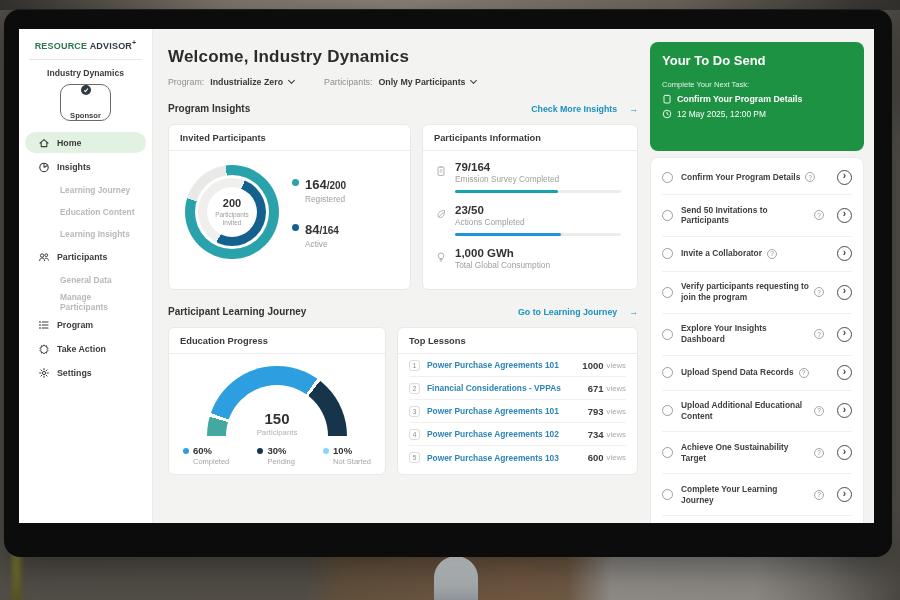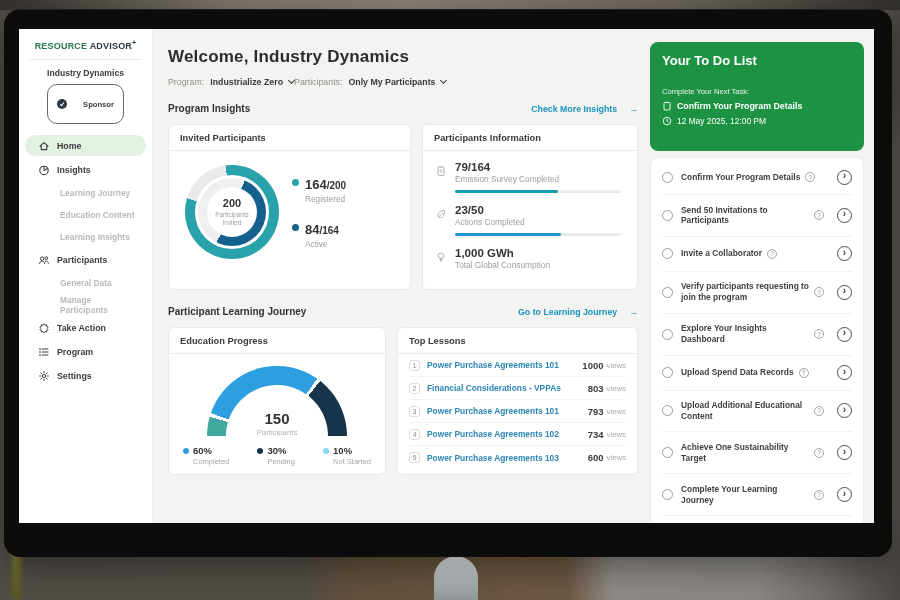--- a/index.html
+++ b/index.html
@@ -20,35 +20,35 @@
     border-radius:16px; border-top:1px solid rgba(255,255,255,.08); box-shadow:0 10px 34px rgba(0,0,0,.4); }
   .screen { position:absolute; left:15px; top:19px; width:855px; height:494px; background:#f3f3f1; overflow:hidden; }
 
   
   .sidebar { position:absolute; left:0; top:0; bottom:0; width:134px; background:#fff; border-right:1px solid #ececea; padding-top:10px; }
   .logo { text-align:center; font-size:9px; font-weight:bold; letter-spacing:.2px; }
   .logo .g { color:#27794a; } .logo .d { color:#2e3a44; } .logo .sup { font-size:7px; vertical-align:super; color:#2e3a44; }
   .logo-divider { height:1px; background:#e8e8e6; margin:8px 10px 8px; }
   .org { text-align:center; font-size:8.6px; font-weight:bold; color:#3b3b3b; }
   .sponsor-row { display:flex; justify-content:center; margin-top:6px; }
-  .sponsor-pill { display:inline-flex; align-items:center; gap:16px; border:1px solid #6b6b66; border-radius:10px; padding:14px 9px;
-    font-size:7.6px; font-weight:bold; color:#3b3b3b; cursor:pointer; background:#fff; }
+  .sponsor-pill { display:inline-flex; align-items:center; gap:16px; border:1px solid #6b6b66; border-radius:10px; padding:0 9px;
+    font-size:7.6px; font-weight:bold; color:#3b3b3b; cursor:pointer; background:#fff;flex-direction:column; }
   .sponsor-pill svg { width:10px; height:10px; }
   nav { margin-top:11px; }
   .mi { display:flex; align-items:center; gap:7px; height:21px; padding:0 8px 0 13px; margin:3px 6px; border-radius:11px;
     font-size:8.8px; font-weight:bold; color:#3c3c3c; cursor:pointer; }
   .mi.active { background:#e1f2e3; }
   .mi .ic { width:12px; height:12px; flex:0 0 12px; color:#3c3c3c; }
   .mi .ic svg { width:12px; height:12px; display:block; }
   .mi.sub { padding-left:35px; color:#b9b9b5; font-size:8.4px; height:19px; }
 
   
   .main { position:absolute; left:134px; top:0; width:497px; bottom:7px; padding:12px 0 0 15px; }
   .title { margin-top:6px; font-size:17px; font-weight:bold; color:#2c2c2c; letter-spacing:.2px; }
-  .filters { display:flex; margin-top:10px; align-items:center; }
+  .filters { display:flex; gap:30px; margin-top:10px; align-items:center; }
   .filter { display:flex; align-items:center; gap:6px; font-size:8.8px; cursor:pointer; }
   .flabel { color:#8f8f8c; }
   .fvalue { font-weight:bold; color:#3a3a3a; }
   .chev-down { width:5px; height:5px; border-right:1.4px solid #3a3a3a; border-bottom:1.4px solid #3a3a3a; transform:rotate(45deg); margin-top:-3px; }
   .section-head { display:flex; justify-content:space-between; align-items:center; margin-top:16px; padding-right:12px; }
   .section-head.second { margin-top:16px; }
   .section-title { font-size:10px; font-weight:bold; color:#333; }
   .section-link { font-size:8.8px; font-weight:bold; color:#1a92bf; display:flex; gap:12px; align-items:center; cursor:pointer; }
   .cards { display:flex; gap:11px; margin-top:10px; padding-right:12px; }
   .card { background:#fff; border:1px solid #e9e9e6; border-radius:6px; }
@@ -108,21 +108,21 @@
   .rank { width:11px; height:11px; border:1px solid #dcdcd8; border-radius:3px; font-size:6.5px; color:#8a8a86;
     display:flex; align-items:center; justify-content:center; margin-right:7px; flex:0 0 11px; }
   .lesson-title { flex:1; font-size:8.4px; font-weight:bold; color:#2c85b5; cursor:pointer; }
   .views-num { font-size:9.5px; font-weight:bold; color:#3a3a3a; }
   .views-word { font-size:7.8px; color:#aaaaa6; margin-left:3px; }
 
   
   .rightpanel { position:absolute; left:631px; top:13px; width:214px; }
   .green-card { position:relative; background:#1e9243; border-radius:8px; color:#fff; padding:11px 12px; height:109px; }
   .gc-title { font-size:13px; font-weight:bold; }
-  .gc-sub { font-size:7.6px; margin-top:19px; color:rgba(255,255,255,.88); }
+  .gc-sub { font-size:7.6px; margin-top:12px; color:rgba(255,255,255,.88); }
   .gc-row { display:flex; align-items:center; gap:5px; margin-top:5px; }
   .gc-row svg { width:10px; height:10px; flex:0 0 10px; }
   .gc-next { font-size:8.8px; font-weight:bold; }
   .gc-due { font-size:8.4px; }
   .gc-ring { position:absolute; right:12px; top:16px; width:64px; height:64px; border-radius:50%; border:9px solid #0b6127;
     display:flex; align-items:center; justify-content:center; font-size:13px; font-weight:bold; }
 
   .tasks-card { background:#fff; border:1px solid #ececea; border-radius:8px; margin-top:6px; padding:2px 11px; }
   .task { display:flex; align-items:center; padding:9.5px 0; border-bottom:1px solid #f0f0ee; }
   .task:last-of-type { border-bottom:none; }
@@ -203,33 +203,33 @@
       </div>
       <div class="mi sub">
             <span class="lbl">General Data</span>
           </div>
       <div class="mi sub">
             <span class="lbl">Manage Participants</span>
           </div>
       <div class="mi">
         <span class="ic">
               <svg viewBox="0 0 12 12">
-                <path d="M6 1.8 L7 3.3 L8.7 2.7 L8.5 4.5 L10.2 5 L9.1 6.4 L10.2 7.8 L8.5 8.3 L8.7 10.1 L7 9.5 L6 11 L5 9.5 L3.3 10.1 L3.5 8.3 L1.8 7.8 L2.9 6.4 L1.8 5 L3.5 4.5 L3.3 2.7 L5 3.3 Z" fill="none" stroke="currentColor" stroke-width="0.9" stroke-linejoin="round"></path>
-              </svg>
-            </span>
-        <span class="lbl">Take Action</span>
-      </div>
-      <div class="mi">
-        <span class="ic">
-              <svg viewBox="0 0 12 12">
                 <path d="M4.2 3 H10 M4.2 6 H10 M4.2 9 H10" stroke="currentColor" stroke-width="1.1" stroke-linecap="round"></path>
                 <path d="M1.8 3 H2.2 M1.8 6 H2.2 M1.8 9 H2.2" stroke="currentColor" stroke-width="1.4" stroke-linecap="round"></path>
               </svg>
             </span>
         <span class="lbl">Program</span>
+      </div>
+      <div class="mi">
+        <span class="ic">
+              <svg viewBox="0 0 12 12">
+                <path d="M6 1.8 L7 3.3 L8.7 2.7 L8.5 4.5 L10.2 5 L9.1 6.4 L10.2 7.8 L8.5 8.3 L8.7 10.1 L7 9.5 L6 11 L5 9.5 L3.3 10.1 L3.5 8.3 L1.8 7.8 L2.9 6.4 L1.8 5 L3.5 4.5 L3.3 2.7 L5 3.3 Z" fill="none" stroke="currentColor" stroke-width="0.9" stroke-linejoin="round"></path>
+              </svg>
+            </span>
+        <span class="lbl">Take Action</span>
       </div>
       <div class="mi">
         <span class="ic">
               <svg viewBox="0 0 12 12">
                 <circle cx="6" cy="6" r="1.6" fill="none" stroke="currentColor" stroke-width="1"></circle>
                 <path d="M6 1.6 V2.9 M6 9.1 V10.4 M1.6 6 H2.9 M9.1 6 H10.4 M2.9 2.9 L3.8 3.8 M8.2 8.2 L9.1 9.1 M9.1 2.9 L8.2 3.8 M3.8 8.2 L2.9 9.1" stroke="currentColor" stroke-width="1" stroke-linecap="round"></path>
               </svg>
             </span>
         <span class="lbl">Settings</span>
       </div>
@@ -394,21 +394,21 @@
         <div class="card-h">Top Lessons</div>
         <div class="lesson">
           <span class="rank">1</span>
           <span class="lesson-title">Power Purchase Agreements 101</span>
           <span class="views-num">1000</span>
           <span class="views-word">views</span>
         </div>
         <div class="lesson">
           <span class="rank">2</span>
           <span class="lesson-title">Financial Considerations - VPPAs</span>
-          <span class="views-num">803</span>
+          <span class="views-num">671</span>
           <span class="views-word">views</span>
         </div>
         <div class="lesson">
           <span class="rank">3</span>
           <span class="lesson-title">Power Purchase Agreements 101</span>
           <span class="views-num">793</span>
           <span class="views-word">views</span>
         </div>
         <div class="lesson">
           <span class="rank">4</span>
@@ -421,21 +421,21 @@
           <span class="lesson-title">Power Purchase Agreements 103</span>
           <span class="views-num">600</span>
           <span class="views-word">views</span>
         </div>
       </div>
     </div>
   </div>
 
   <div class="rightpanel">
     <div class="green-card">
-      <div class="gc-title">Your To Do List</div>
+      <div class="gc-title">Your To Do Send</div>
       <div class="gc-sub">Complete Your Next Task:</div>
       <div class="gc-row">
         <svg viewBox="0 0 10 10">
               <rect x="2" y="1.4" width="6" height="7.6" rx="1" fill="none" stroke="#fff" stroke-width="0.9"></rect>
               <path d="M3.6 1.4 H6.4" stroke="#fff" stroke-width="0.9"></path>
             </svg>
         <span class="gc-next">Confirm Your Program Details</span>
       </div>
       <div class="gc-row">
         <svg viewBox="0 0 10 10">

